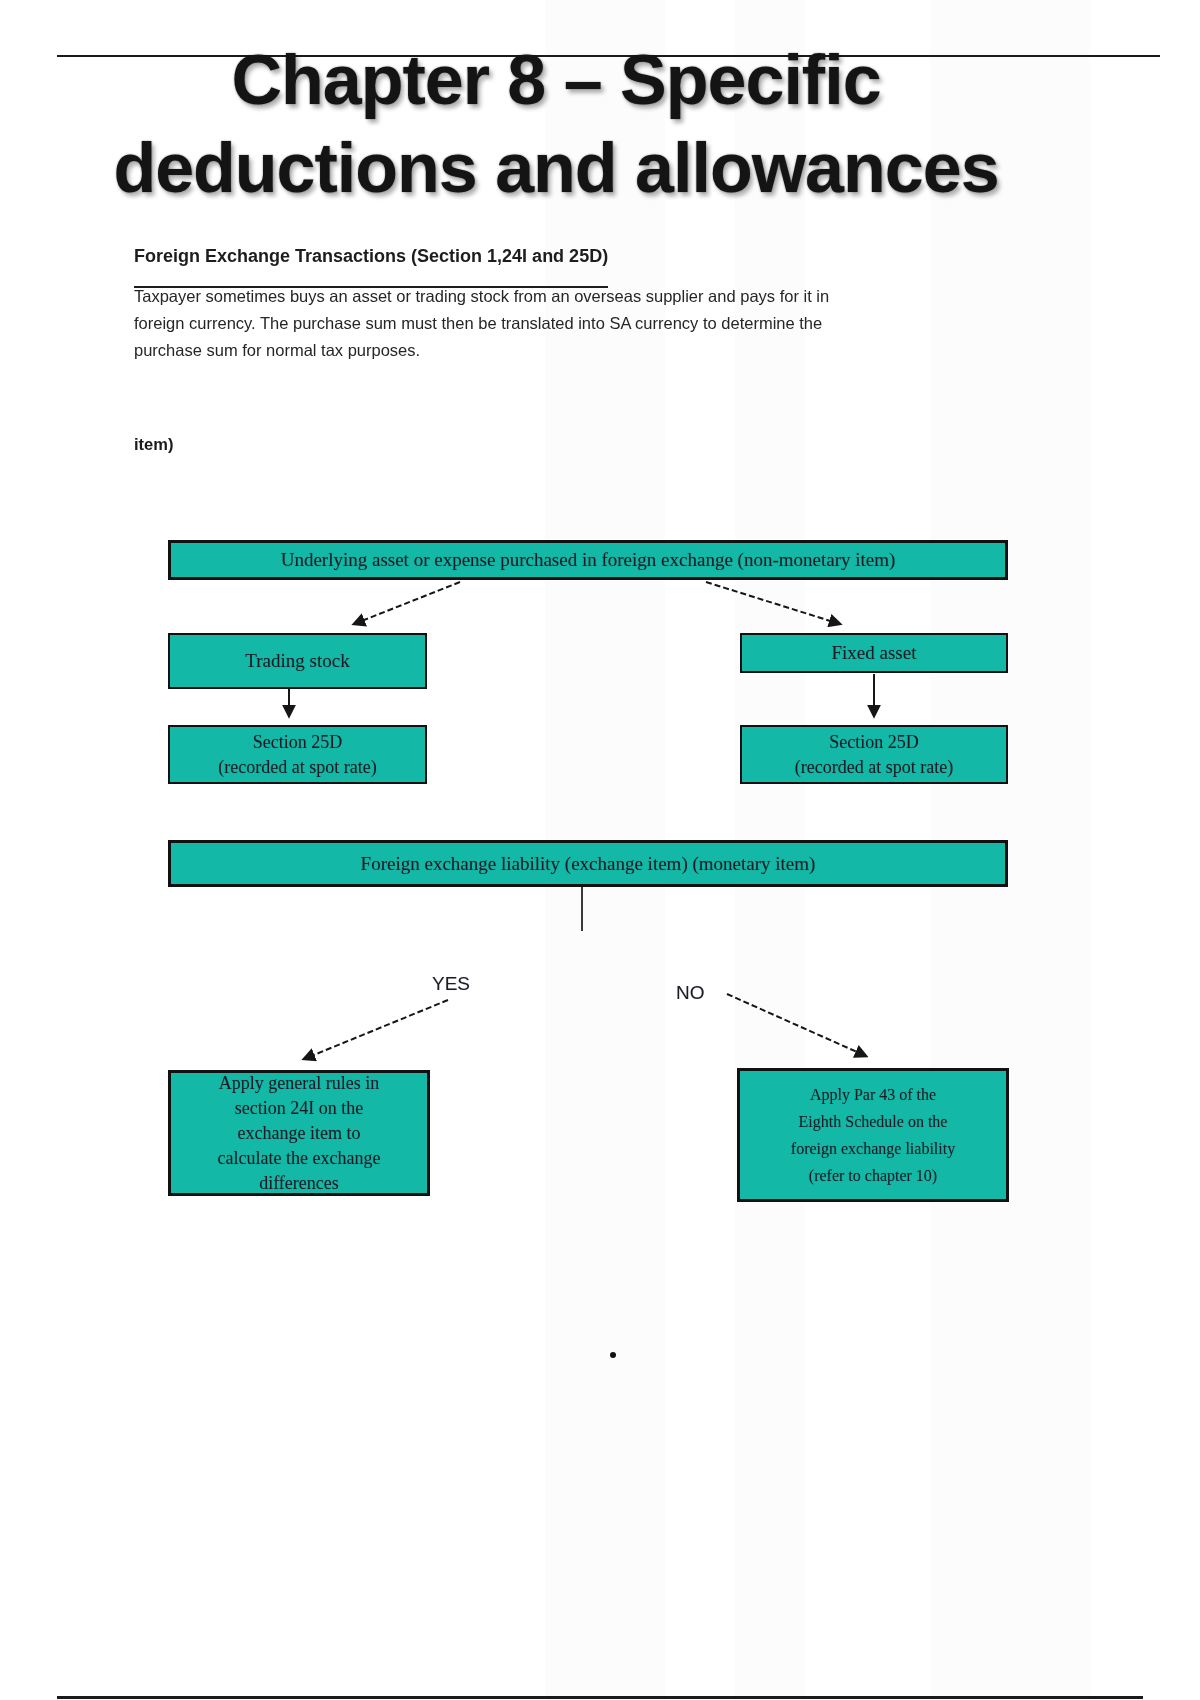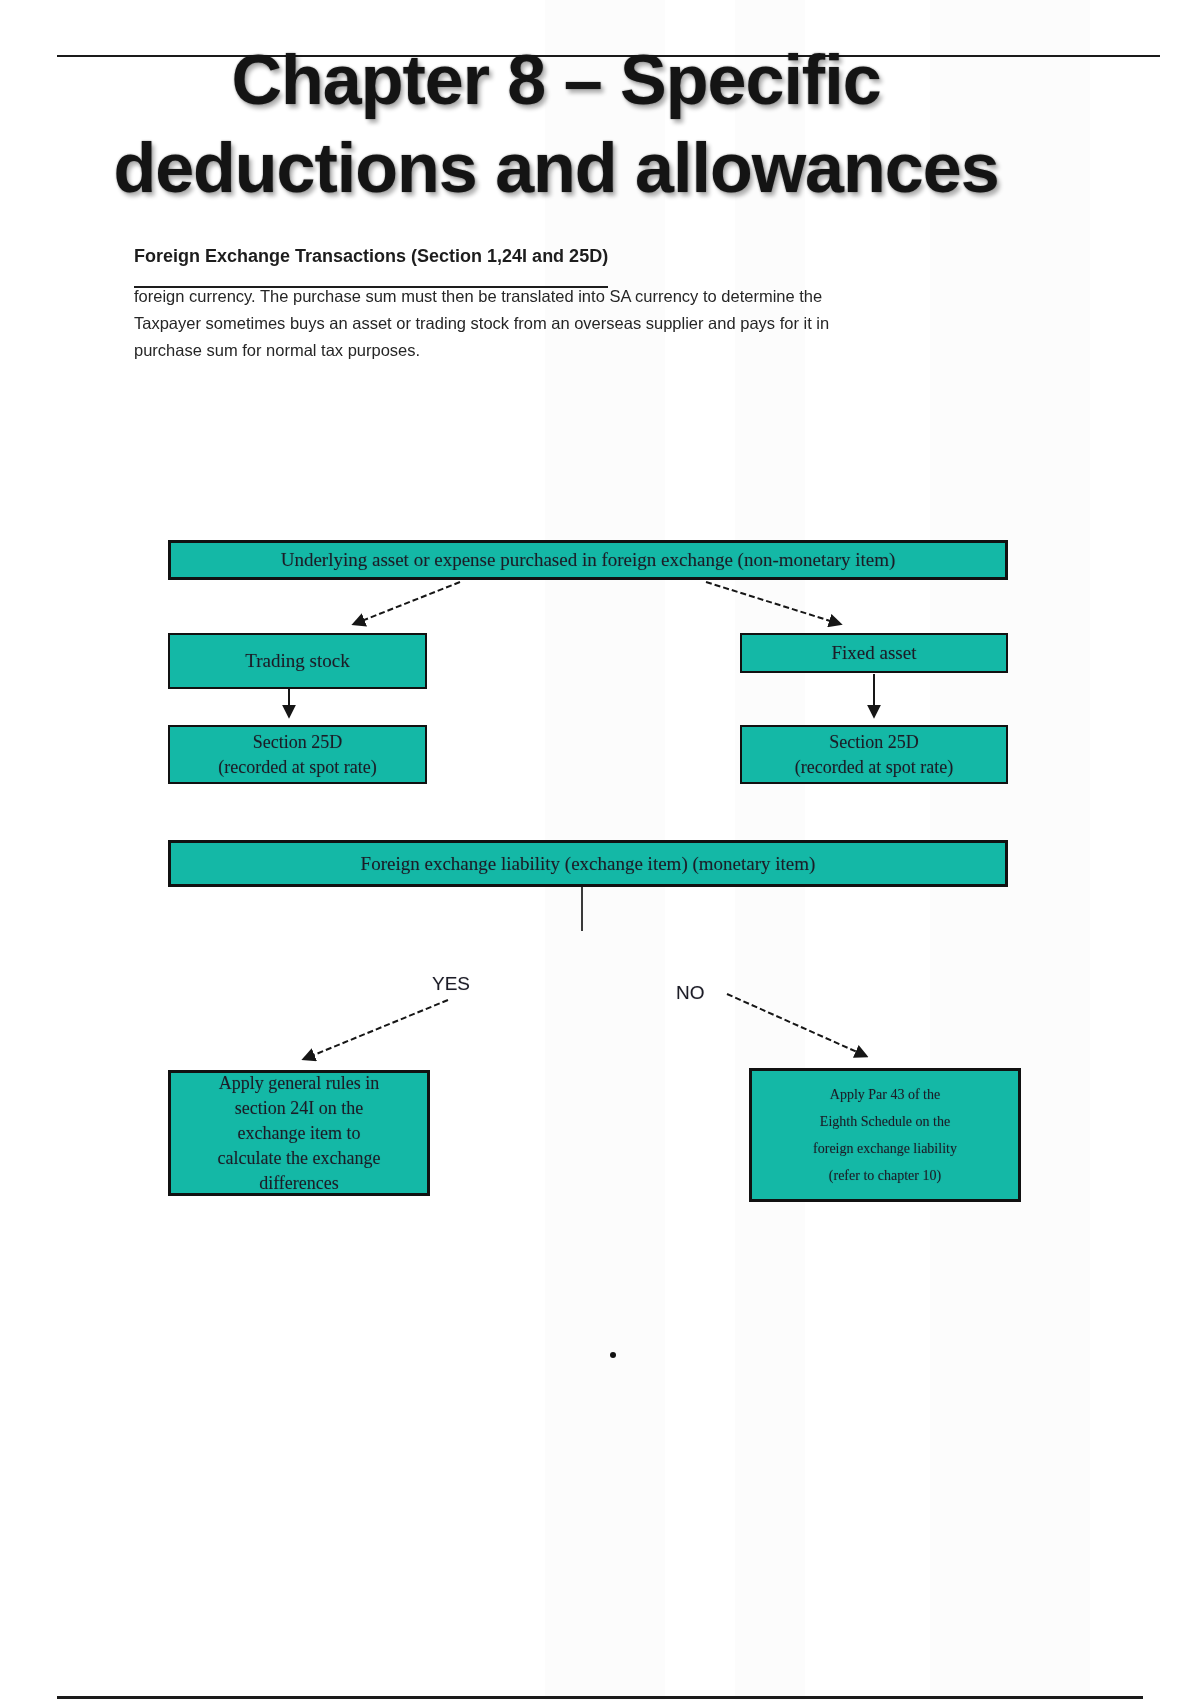--- a/index.html
+++ b/index.html
@@ -69,26 +69,27 @@
   <div class="scanband" style="left:930px;width:160px;"></div>
 
   <div class="rule" style="left:57px;top:55px;width:1103px;height:2px;"></div>
 
   <div class="title-line" style="top:40px;">Chapter 8 – Specific</div>
   <div class="title-line" style="top:128px;">deductions and allowances</div>
 
   <div class="sec-heading">Foreign Exchange Transactions (Section 1,24I and 25D)</div>
 
   <div class="paragraph">
+      <div>Taxpayer sometimes buys an asset or trading stock from an overseas supplier and pays for it in</div>
       <div>foreign currency. The purchase sum must then be translated into SA currency to determine the</div>
-      <div>Taxpayer sometimes buys an asset or trading stock from an overseas supplier and pays for it in</div>
       <div>purchase sum for normal tax purposes.</div>
     </div>
 
   <div class="subheading">
+      <div>item)</div>
     </div>
 
   <svg class="overlay" width="1200" height="1700" viewBox="0 0 1200 1700">
     <defs>
       <marker id="ah" viewBox="0 0 10 10" refX="8" refY="5" markerWidth="7" markerHeight="7" orient="auto-start-reverse">
         <path d="M0,0 L10,5 L0,10 z" fill="#161616"></path>
       </marker>
     </defs>
 
     <line x1="460" y1="582" x2="354" y2="624" stroke="#161616" stroke-width="2" stroke-dasharray="6 3" marker-end="url(#ah)"></line>
@@ -129,21 +130,21 @@
   <div class="fc-label" style="left:676px;top:982px;">NO</div>
 
   <div class="fc-box fc-thick" style="left:168px;top:1070px;width:262px;height:126px;font-size:18px;line-height:25px;">
       <div>Apply general rules in</div>
       <div>section 24I on the</div>
       <div>exchange item to</div>
       <div>calculate the exchange</div>
       <div>differences</div>
     </div>
 
-  <div class="fc-box fc-thick" style="left:737px;top:1068px;width:272px;height:134px;font-size:14px;line-height:27px;margin-left:12px;">
+  <div class="fc-box fc-thick" style="left:737px;top:1068px;width:272px;height:134px;font-size:16px;line-height:27px;">
       <div>Apply Par 43 of the</div>
       <div>Eighth Schedule on the</div>
       <div>foreign exchange liability</div>
       <div>(refer to chapter 10)</div>
     </div>
 
   <div class="dot"></div>
 
   <div class="rule" style="left:57px;top:1696px;width:1086px;height:3px;"></div>
 

